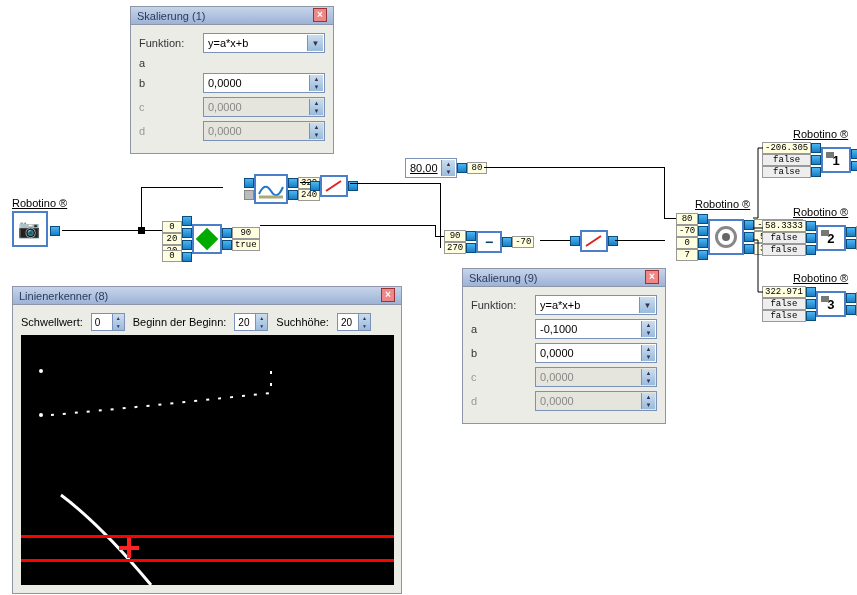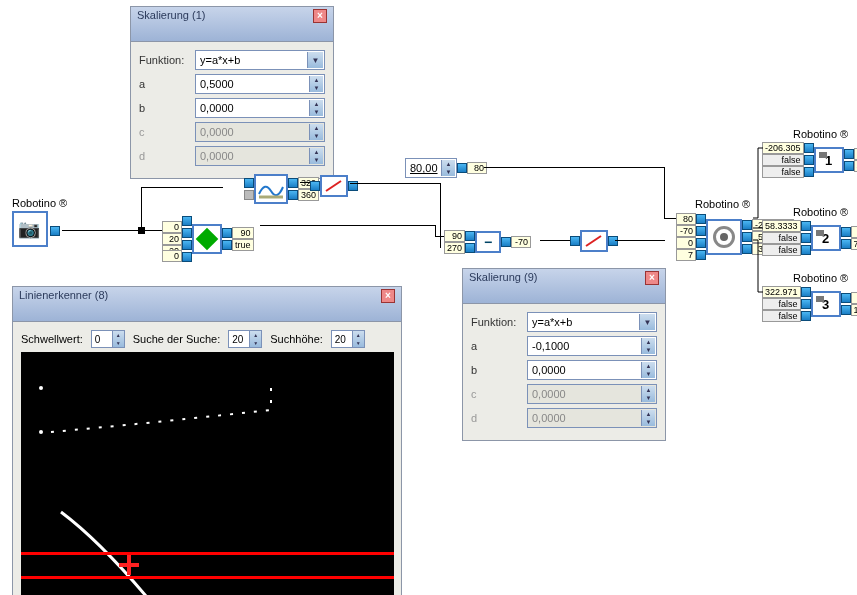--- a/index.html
+++ b/index.html
@@ -1,37 +1,37 @@
 <!DOCTYPE html>
 <html><head>
 <meta charset="utf-8">
 <style>
 * { box-sizing: border-box; margin: 0; padding: 0; }
 body { font-family: Tahoma, Arial, sans-serif; font-size: 11px; background: #fff; position: relative; width: 857px; height: 595px; }
 .panel { position: absolute; border: 1px solid #8C96A8; background: #ECECE7; }
-.panel-title { background: linear-gradient(to bottom, #C7D4EA, #9DB3D6); color: #2B3A5B; height: 35px; padding: 2px 6px; display: flex; justify-content: space-between; align-items: flex-start; border-bottom: 1px solid #8C96A8; font-size: 11px; }
+.panel-title { background: linear-gradient(to bottom, #C7D4EA, #9DB3D6); color: #2B3A5B; height: 18px; padding: 2px 6px; display: flex; justify-content: space-between; align-items: flex-end; border-bottom: 1px solid #8C96A8; font-size: 11px; }
 .panel-title .close { width: 14px; height: 14px; background: #E88; border: 1px solid #933; color: #fff; text-align: center; line-height: 12px; font-size: 10px; cursor: pointer; font-weight:bold; }
 .panel-body { padding: 8px; }
-.row { display: flex; align-items: center; margin-bottom: 4px; gap: 6px; }
+.row { display: flex; align-items: center; margin-bottom: 4px; gap: 14px; }
 .row label { width: 50px; color: #333; }
 .select-box { flex: 1; height: 20px; border: 1px solid #7B91B8; background: #fff; display: flex; align-items: center; padding: 0 4px; position: relative; }
 .select-arrow { position: absolute; right: 1px; top: 1px; width: 16px; height: 16px; background: linear-gradient(#cde,#9bd); border-left: 1px solid #7B91B8; display:flex; align-items:center; justify-content:center; color:#335; font-size:8px; }
 .spinner { flex: 1; height: 20px; border: 1px solid #7B91B8; background: #fff; display: flex; align-items: center; padding: 0 4px; position: relative; }
 .spinner.disabled { background: #E5E5DD; color:#888; }
 .spin-arrows { position: absolute; right: 1px; top: 1px; width: 14px; height: 16px; background: linear-gradient(#cde,#9bd); border-left: 1px solid #7B91B8; display:flex; flex-direction:column; }
 .spin-arrows span { flex:1; display:flex; align-items:center; justify-content:center; font-size:6px; color:#335; }
 .node { position: absolute; }
-.block-label { position:absolute; font-size:11px; color:#000; white-space:nowrap; }
+.block-label { position:absolute; font-size:11px; color:#000; white-space:nowrap;text-decoration:underline; }
 .icon-box { width: 36px; height: 36px; border: 2px solid #4C7FC9; background: #fff; display:flex; align-items:center; justify-content:center; }
 .icon-camera::before { content:"📷"; font-size:18px; }
 .icon-diamond { width:16px; height:16px; background:#0a0; transform:rotate(45deg); }
 .port-group { display:flex; flex-direction:column; }
 .port { width:10px; height:10px; background: linear-gradient(#4BB6F2,#1A7EC5); border:1px solid #0A4C7A; margin:1px 0; }
 .port.gray { background:#bbb; border-color:#888; }
-.mini-val { font-size:9px; background:#FFFFE0; border:1px solid #999; padding:0 2px; line-height:10px; min-width:20px; text-align:right; white-space:nowrap; }
+.mini-val { font-size:9px; background:#FFFFE0; border:1px solid #999; padding:0 2px; line-height:10px; min-width:20px; text-align:center; white-space:nowrap;font-family:Liberation Mono, monospace; }
 .mini-val.false { background:#eee; }
 .stack { display:flex; align-items:center; }
 .wire { position:absolute; background:#000; }
 .box-small { border:2px solid #4C7FC9; background:#fff; width:28px; height:22px; display:flex; align-items:center; justify-content:center; font-weight:bold; }
 .box-op { border:2px solid #4C7FC9; background:#fff; width:26px; height:22px; display:flex; align-items:center; justify-content:center; color:#046; font-weight:bold; font-size:14px; }
 .motor-icon { width:36px; height:36px; border:2px solid #4C7FC9; background:#fff; display:flex; align-items:center; justify-content:center; }
 .gear { width:22px; height:22px; border:3px solid #888; border-radius:50%; position:relative; }
 .gear::before { content:""; position:absolute; width:8px; height:8px; background:#666; border-radius:50%; top:4px; left:4px; }
 .motor-num { border:2px solid #4C7FC9; background:#fff; width:30px; height:26px; display:flex; align-items:center; justify-content:center; font-weight:bold; font-size:13px; position:relative; }
 .motor-num::before { content:""; position:absolute; left:3px; top:3px; width:8px; height:6px; background:#777; }
@@ -58,27 +58,20 @@
   <div class="panel-body">
     <div class="row">
       <label>Funktion:</label>
       <div class="select-box">
         <span>y=a*x+b</span>
         <div class="select-arrow">▼</div>
       </div>
     </div>
     <div class="row">
         <label>a</label>
-      <div class="spinner">
-          <span>0,5000</span>
-          <div class="spin-arrows">
-            <span>▲</span>
-            <span>▼</span>
-          </div>
-        </div>
       </div>
     <div class="row">
         <label>b</label>
       <div class="spinner">
           <span>0,0000</span>
           <div class="spin-arrows">
             <span>▲</span>
             <span>▼</span>
           </div>
         </div>
@@ -130,21 +123,21 @@
         <path d="M2 15 Q8 2 14 12 T26 8" stroke="#27c" fill="none" stroke-width="2"></path>
         <path d="M2 18 L26 18" stroke="#aa7" stroke-width="3"></path>
       </svg>
   </div>
   <div class="port-group">
       <div class="port"></div>
       <div class="port"></div>
     </div>
   <div style="display:flex; flex-direction:column;">
     <div class="mini-val">320</div>
-    <div class="mini-val">360</div>
+    <div class="mini-val">240</div>
   </div>
 </div>
 
 <div class="node stack" style="left:310px; top:175px;">
   <div class="port"></div>
   <div class="box-small">
       <svg width="18" height="14">
         <path d="M1 12 L16 2" stroke="#d22" stroke-width="2"></path>
       </svg>
     </div>
@@ -399,21 +392,21 @@
   <div class="panel-body">
     <div class="row" style="gap:8px;">
       <span>Schwellwert:</span>
       <div class="small-spinner">
           <span>0</span>
           <div class="small-spin-arrows">
             <span>▲</span>
             <span>▼</span>
           </div>
         </div>
-      <span>Suche der Suche:</span>
+      <span>Beginn der Beginn:</span>
       <div class="small-spinner">
           <span>20</span>
           <div class="small-spin-arrows">
             <span>▲</span>
             <span>▼</span>
           </div>
         </div>
       <span>Suchhöhe:</span>
       <div class="small-spinner">
           <span>20</span>

